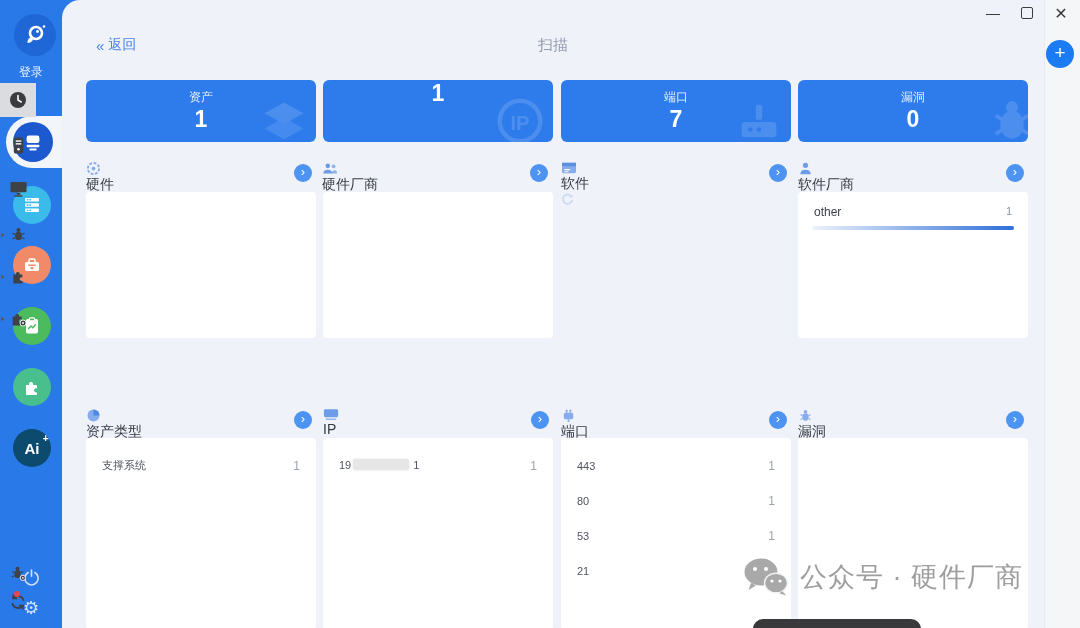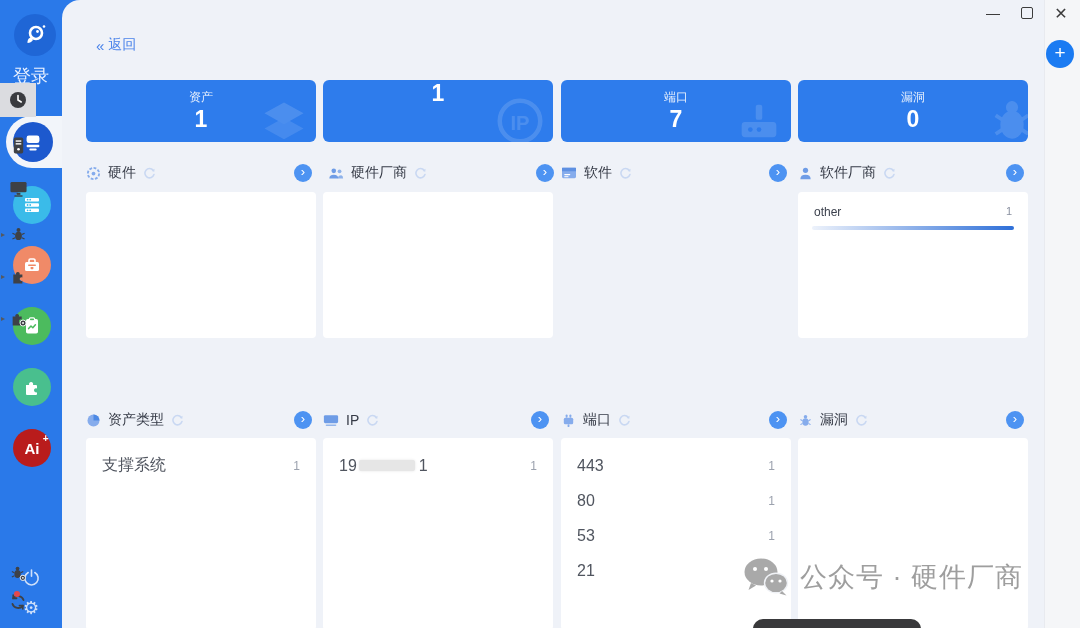--- a/index.html
+++ b/index.html
@@ -4,61 +4,61 @@
 <style>
   * { margin:0; padding:0; box-sizing:border-box; }
   html,body { width:1080px; height:628px; overflow:hidden; }
   body { font-family:"Liberation Sans","DejaVu Sans",sans-serif; }
   #app { position:relative; width:1080px; height:628px; background:#2A79E9; overflow:hidden; }
 
   
   .sidebar { position:absolute; left:0; top:0; width:62px; height:628px; background:#2A79E9; z-index:3; }
   .logo-circ { position:absolute; left:14px; top:14px; width:42px; height:42px; border-radius:50%;
                background:#1F66D6; display:flex; align-items:center; justify-content:center; cursor:pointer; }
-  .login-label { position:absolute; left:0; top:64px; width:62px; text-align:center; color:#EAF2FF; font-size:18px; }
+  .login-label { position:absolute; left:0; top:64px; width:62px; text-align:center; color:#EAF2FF; font-size:12px; }
   .nav-pill { position:absolute; left:6px; top:116px; width:56px; height:52px; background:#F2F5FA;
               border-radius:26px 0 0 26px; display:flex; align-items:center; }
   .nav-circ { width:38px; height:38px; border-radius:50%; display:flex; align-items:center; justify-content:center; cursor:pointer; }
   .nav-item { position:absolute; left:13px; }
   .c-active { width:40px; height:40px; margin-left:7px; background:#1D59CE; }
   .c-cyan   { background:#3ABBE9; }
   .c-orange { background:#F08A68; }
   .c-green  { background:#4CBB5E; }
   .c-teal   { background:#49BF8E; }
-  .c-yellow { background:#b91c1c; color:#fff; font-weight:700; font-size:15px; }
+  .c-yellow { background:#0c4a6e; color:#fff; font-weight:700; font-size:15px; }
   .ai-txt { position:relative; color:#fff; font-weight:700; font-size:15px; }
   .ai-plus { position:absolute; top:-7px; right:-9px; font-size:10px; font-weight:700; }
   .side-bottom { position:absolute; left:0; width:62px; display:flex; justify-content:center; cursor:pointer; }
 
   
   .content { position:absolute; left:62px; top:0; width:982px; height:628px; background:#EFF2F8;
              border-top-left-radius:18px; z-index:2; }
   .back-link { position:absolute; left:34px; top:36px; color:#4A83EA; font-size:14px; cursor:pointer; display:flex; gap:6px; align-items:center; }
   .back-arrow { font-size:15px; letter-spacing:-2px; }
   .page-title { position:absolute; left:0; top:36px; width:982px; text-align:center; color:#949CB0; font-size:15px; }
 
   
   .stat-card { position:absolute; top:80px; width:230px; height:62px; background:#2E7CEC; border-radius:6px;
                color:#fff; text-align:center; overflow:hidden; cursor:pointer; }
   .stat-label { margin-top:9px; font-size:12px; color:rgba(255,255,255,.88); }
   .stat-value { font-size:23px; font-weight:700; line-height:26px; }
   .stat-wm { position:absolute; right:6px; bottom:-6px; opacity:.14; }
 
   
-  .panel-head { position:absolute; height:24px; width:230px; display:flex; align-items:center; gap:7px; }
+  .panel-head { position:absolute; height:24px; width:230px; display:flex; align-items:flex-start; gap:0;flex-direction:column; }
   .panel-head .p-title { font-size:14px; color:#353A46; }
   .chev-circ { position:absolute; right:4px; top:3px; width:18px; height:18px; border-radius:50%;
                background:#4D93F2; color:#fff; font-size:13px; line-height:16px; text-align:center; cursor:pointer; }
   .panel-body { position:absolute; width:230px; background:#fff; border-radius:4px; }
   .row1-body { top:192px; height:146px; }
   .row2-body { top:438px; height:192px; }
 
   .list-row { display:flex; justify-content:space-between; align-items:center; height:35px; padding:0 16px; }
   .list-row:first-child { margin-top:10px; }
-  .list-label { font-size:16px; color:#50555F; }
+  .list-label { font-size:11px; color:#50555F; }
   .list-value { font-size:12px; color:#9CA2AE; }
   .blur-box { display:inline-block; width:56px; height:11px; background:#E6E6E6; border-radius:2px;
               vertical-align:middle; margin:0 4px 2px 2px; box-shadow:0 0 3px #E6E6E6; }
 
   
   .donut { position:absolute; left:70px; top:52px; width:92px; height:92px; border-radius:50%;
            border:13px solid #D7E0F4; }
   .donut-lbl { position:absolute; left:26px; top:104px; font-size:12px; color:#4A4F5A; }
   .donut-pct { position:absolute; left:26px; top:121px; font-size:12px; color:#A6ADBC; }
   .donut-line { position:absolute; left:60px; top:114px; width:26px; height:1px; background:#D7E0F4;
@@ -193,20 +193,21 @@
       <span>⚙</span>
     </div>
   </aside>
 
   <main class="content">
 
     <div class="back-link">
       <span class="back-arrow">«</span>
       <span>返回</span>
     </div>
+    <div class="page-title">扫描</div>
 
     <div class="stat-card" style="left:24px">
       <div class="stat-label">资产</div>
       <div class="stat-value">1</div>
       <span class="stat-wm">
         <svg width="52" height="52" viewBox="0 0 24 24" fill="#fff">
           <path d="M12 3 L21 8 12 13 3 8 Z"></path>
             <path d="M12 10 L21 15 12 20 3 15 Z" opacity=".8"></path>
         </svg>
       </span>
@@ -258,21 +259,21 @@
       </span>
       <span class="p-title">硬件</span>
       <span>
         <svg width="13" height="13" viewBox="0 0 14 14">
             <path d="M11.8 8.2 A5 5 0 1 1 11 3.6" fill="none" stroke="#C9D8F2" stroke-width="1.7" stroke-linecap="round"></path>
             <path d="M12.4 1.8 L12.2 5 9.4 4.2 Z" fill="#C9D8F2"></path>
           </svg>
       </span>
       <span class="chev-circ">›</span>
     </div>
-    <div class="panel-head" style="left:266px; top:161px">
+    <div class="panel-head" style="left:260px; top:161px">
       <span>
         <svg width="16" height="15" viewBox="0 0 18 16" fill="#6E9CE6">
             <circle cx="6.5" cy="5" r="2.6"></circle>
             <path d="M1.5 13.5 q0-4.2 5-4.2 t5 4.2 Z"></path>
             <circle cx="13" cy="5.6" r="2.1" opacity=".75"></circle>
             <path d="M11 13.5 q.2-3.4 4-3.4 q2 .6 2 3.4 Z" opacity=".75"></path>
           </svg>
       </span>
       <span class="p-title">硬件厂商</span>
       <span>

